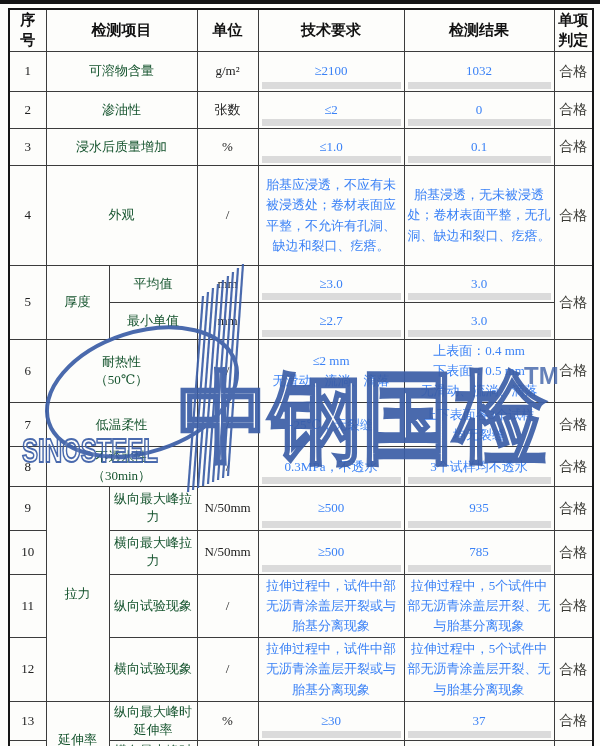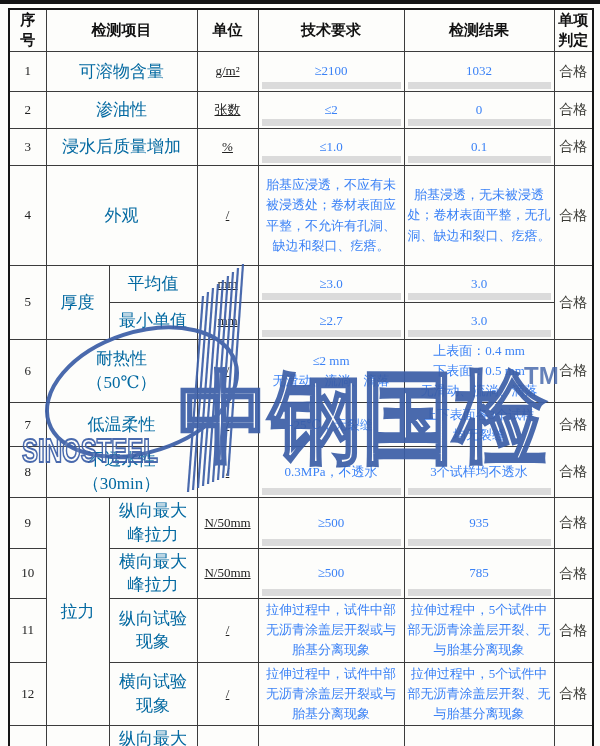--- a/index.html
+++ b/index.html
@@ -6,22 +6,22 @@
   #screen{position:relative;width:600px;height:746px;background:#fdfdfb;overflow:hidden;
           font-family:"Liberation Serif","DejaVu Serif",serif;padding-left:20px;}
   .topbar{position:absolute;top:0;left:0;width:600px;height:4px;background:#151515;}
   table.report{position:absolute;left:8px;top:8px;width:584px;border-collapse:collapse;
                table-layout:fixed;border:2px solid #161616;background:transparent;}
   td,th{border:1px solid #3c3c3c;text-align:center;vertical-align:middle;padding:1px 3px;
         overflow:hidden;word-break:break-all;}
   th{font-size:15px;color:#111;font-weight:bold;line-height:1.3;}
   td{font-size:13px;color:#222;line-height:1.4;}
   .c-no{font-size:13px;}
-  .c-item{font-size:17px;color:#0369a1;}
-  .c-unit{font-size:13px;text-decoration:underline;}
+  .c-item{font-size:13px;color:#14532d;}
+  .c-unit{font-size:13px;}
   .c-req,.c-res{font-size:13px;color:#3b82f6;line-height:1.55;}
   .c-ver{font-size:14px;color:#3a3a35;}
   .sb{position:relative;}
   .sb::after{content:"";position:absolute;left:3px;right:3px;bottom:2px;height:7px;
              background:#dbdbdb;z-index:0;}
   .line{display:block;}
   #wm{position:absolute;left:0;top:0;width:600px;height:746px;pointer-events:none;opacity:.92;}
 </style>
 </head>
 <body>

